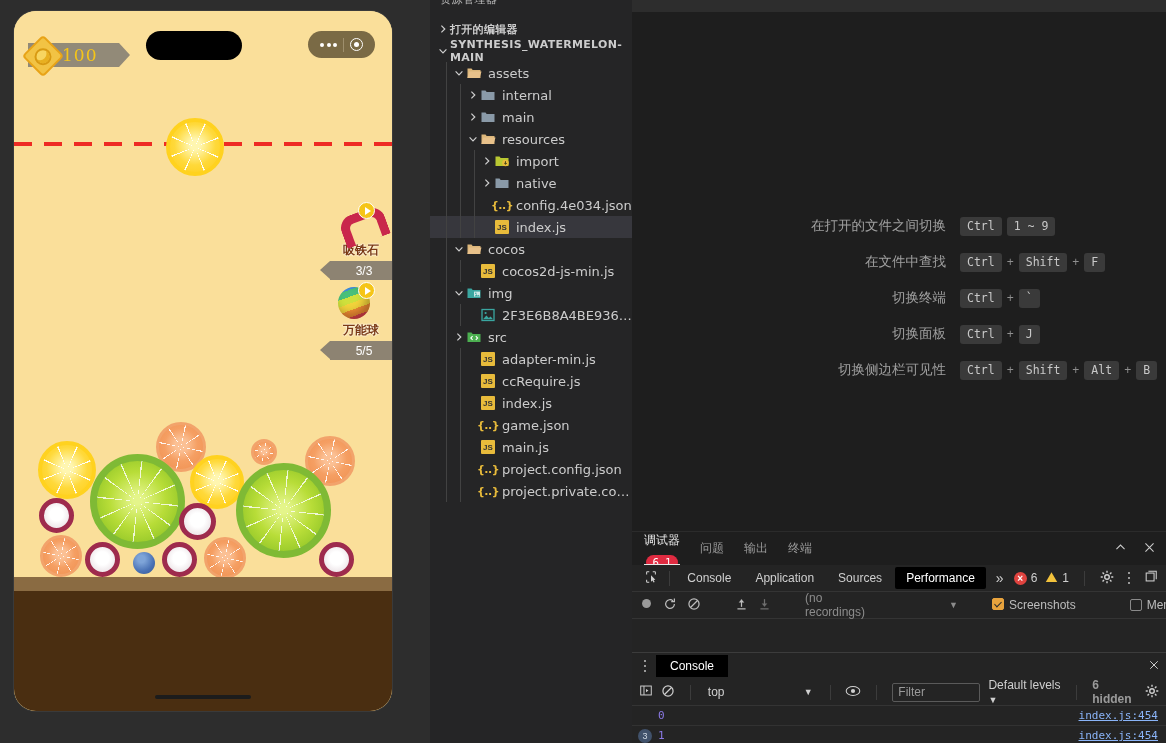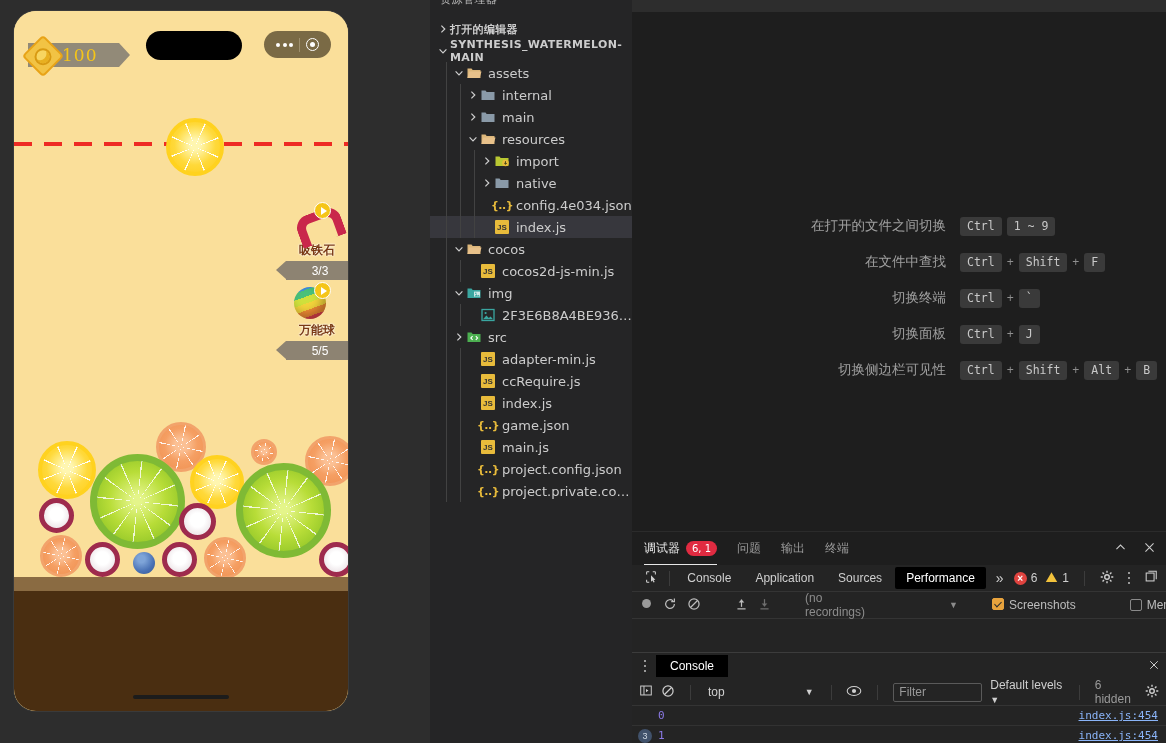--- a/index.html
+++ b/index.html
@@ -8,21 +8,21 @@
     font-family: "Liberation Sans", sans-serif;
     background:#2d2d2d;
     color:#cccccc;
     font-size:13px;
     position:relative;
   }
 
   
   #game-wrap { position:absolute; left:0; top:0; width:430px; height:743px; background:#2d2d2d; }
   #phone {
-    position:absolute; left:14px; top:11px; width:334px; height:700px;
+    position:absolute; left:14px; top:11px; width:378px; height:700px;
     border-radius:22px; overflow:hidden; background:#fadf9a;
     box-shadow:0 0 0 1px #3a3a3a;
   }
   #game-bg { position:absolute; inset:0; background:#fadf9a; }
   #floor-light { position:absolute; left:0; right:0; top:566px; height:14px; background:#8a6b42; }
   #floor-dark  { position:absolute; left:0; right:0; top:580px; bottom:0; background:#4a2e11; }
   #home-bar { position:absolute; left:50%; transform:translateX(-50%); bottom:12px; width:96px; height:4px; background:#1c1c1c; border-radius:3px; }
 
   
   #score-badge { position:absolute; left:14px; top:30px; display:flex; align-items:center; height:27px; }
@@ -135,21 +135,21 @@
   .sc-label { width:328px; text-align:right; color:#a0a0a0; font-size:13.5px; padding-right:14px; }
   .sc-keys { display:flex; align-items:center; gap:5px; }
   .kbd { background:#3a3a3a; color:#c8c8c8; font-size:11.5px; padding:2px 7px; border-radius:3px; line-height:15px;
       font-family:"DejaVu Sans Mono", monospace; }
   .plus { color:#8f8f8f; font-size:12px; }
 
   
   #panel { position:absolute; left:632px; top:531px; right:0; bottom:0; background:#1e1e1e; border-top:1px solid #2b2b2b; }
   #panel-tabs { height:33px; display:flex; align-items:center; padding-left:12px; position:relative; }
   .ptab { font-size:12px; color:#9a9a9a; margin-right:20px; height:33px; display:flex; align-items:center; gap:6px; position:relative; }
-  .ptab.active { color:#e7e7e7; }
+  .ptab.active { color:#e7e7e7;flex-direction:column; }
   .ptab.active:after { content:""; position:absolute; left:0; right:0; bottom:0; height:1px; background:#e7e7e7; }
   .tab-count { background:#e02b41; color:#fff; font-size:10px; border-radius:9px; padding:1px 6px; line-height:13px; }
   #panel-actions { position:absolute; right:10px; top:0; height:33px; display:flex; align-items:center; gap:16px; color:#cccccc; }
 
   
   #dt { position:absolute; left:0; right:0; top:33px; bottom:0; background:#242424; }
   #dt-bar { height:27px; display:flex; align-items:center; padding:0 8px; background:#242424; border-bottom:1px solid #343434; }
   .dt-tab { font-size:12px; color:#cfcfcf; padding:4px 11px; border-radius:2px; }
   .dt-tab.active { background:#000; color:#fff; }
   .dt-sep { width:1px; height:15px; background:#3c3c3c; margin:0 7px; }
@@ -164,21 +164,21 @@
 
   #drawer { position:absolute; left:0; right:0; top:87px; bottom:0; background:#242424; border-top:1px solid #3c3c3c; }
   #drawer-head { height:26px; display:flex; align-items:center; padding-left:6px; }
   .kebab { width:14px; display:flex; flex-direction:column; align-items:center; gap:2.5px; }
   .kebab i { width:2.5px; height:2.5px; background:#c0c0c0; border-radius:50%; display:block; }
   #drawer-tab { background:#000; color:#fff; font-size:12px; padding:4px 14px; margin-left:4px; }
   #console-bar { height:27px; display:flex; align-items:center; gap:8px; padding:0 7px; border-bottom:1px solid #343434; }
   #ctx-select { width:125px; height:19px; display:flex; align-items:center; justify-content:space-between; font-size:12px; color:#cfcfcf; padding:0 2px; }
   #filter-box { width:100px; height:19px; border:1px solid #5a5a5a; background:#242424; color:#9a9a9a; font-size:12px; padding:0 5px; line-height:17px; border-radius:2px; }
   #levels { font-size:12px; color:#cfcfcf; }
-  #hidden-count { font-size:12px; color:#9a9a9a; }
+  #hidden-count { font-size:12px; color:#9a9a9a;font-weight:bold; }
   .console-row { height:20px; display:flex; align-items:center; padding:0 8px 0 6px; border-bottom:1px solid #323232; background:#242424;
       font-family:"DejaVu Sans Mono", monospace; font-size:11px; }
   .console-row .badge { width:14px; height:14px; border-radius:50%; background:#41526b; color:#cfd8e3; font-size:9px;
       display:flex; align-items:center; justify-content:center; margin-right:6px; font-family:"Liberation Sans",sans-serif; }
   .console-row .badge.blank { background:transparent; }
   .console-row .msg { color:#8c7ae6; }
   .console-row .src { margin-left:auto; color:#8ab4f8; text-decoration:underline; font-size:11px; }
   .zh { font-family:"DejaVu Sans", sans-serif; }
 </style>
 </head>

